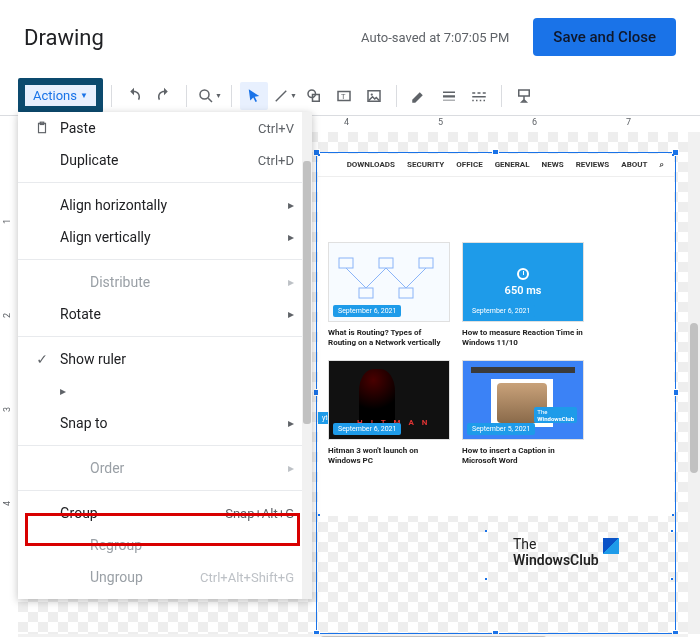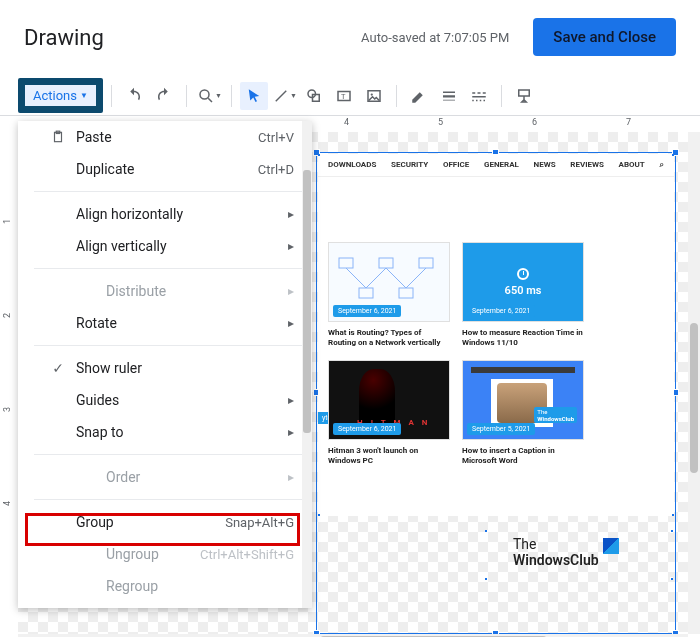--- a/index.html
+++ b/index.html
@@ -27,36 +27,36 @@
       linear-gradient(45deg,#eee 25%,transparent 25%),
       linear-gradient(-45deg,#eee 25%,transparent 25%),
       linear-gradient(45deg,transparent 75%,#eee 75%),
       linear-gradient(-45deg,transparent 75%,#eee 75%);
     background-size: 20px 20px;
     background-position: 0 0,0 10px,10px -10px,-10px 0;
   }
   .sel-box { position: absolute; border: 1px solid #1a73e8; }
   .handle { position: absolute; width: 7px; height: 7px; background: #1a73e8; border: 1px solid #fff; }
   .content-img { position: absolute; background: #fff; overflow: hidden; font-size: 8px; color: #444; }
-  .nav-row { display:flex; gap:12px; justify-content:space-between; font-size:8px; font-weight:700; color:#333; padding:6px 10px; border-bottom:1px solid #eee;}
+  .nav-row { display:flex; gap:12px; justify-content:flex-end; font-size:8px; font-weight:700; color:#333; padding:6px 10px; border-bottom:1px solid #eee;}
   .cards { display:flex; gap:12px; padding:15px 10px 8px 10px; }
   .card { width: 122px; }
   .thumb { width:122px; height:80px; background:#f1f3f4; border:1px solid #e0e0e0; position:relative; overflow:hidden; }
   .date-tag { position:absolute; bottom:4px; left:4px; background:#1e9be9; color:#fff; font-size:7px; padding:2px 5px; border-radius:2px; }
   .card-title { font-size:8px; font-weight:700; color:#222; margin-top:6px; line-height:1.25; }
   .wm { position:absolute; font-size:14px; color:#222; }
   .wm .club { font-weight:600; }
   .wm-sq { position:absolute; width:16px; height:16px; background:linear-gradient(135deg,#0a52c7 50%,#1e9be9 50%); }
   .scroll-v { position:absolute; right:0; top:16px; bottom:12px; width:12px; background:#f1f1f1;}
   .scroll-v .thumb-bar { position:absolute; left:2px; right:2px; top:38%; height:30%; background:#c1c1c1; border-radius:4px;}
   .scroll-h { position:absolute; left:18px; right:12px; bottom:0; height:12px; background:#f1f1f1;}
   .scroll-h .thumb-bar { position:absolute; top:2px; bottom:2px; left:45%; width:34%; background:#c1c1c1; border-radius:4px;}
 
   
-  .menu { position: absolute; left: 18px; top: 121px; width: 294px; background: #fff; box-shadow: 0 2px 8px rgba(0,0,0,.25); font-size: 14px; color: #202124; z-index: 20; padding-left: 16px; }
+  .menu { position: absolute; left: 18px; top: 112px; width: 294px; background: #fff; box-shadow: 0 2px 8px rgba(0,0,0,.25); font-size: 14px; color: #202124; z-index: 20; }
   .menu-scroll { position:absolute; right:0; top:0; bottom:0; width:10px; background:#f1f1f1;}
   .menu-scroll .ms-thumb{position:absolute;left:1px;right:1px;top:10%;height:54%;background:#c1c1c1;border-radius:3px;}
   .mi { display:flex; align-items:center; height:32px; padding: 0 18px 0 16px; cursor:pointer; gap:10px; }
   .mi .lab { flex:1; }
   .mi .sc { color:#5f6368; font-size: 13px; }
   .mi .chev { color:#5f6368; font-size: 12px; }
   .mi.disabled { color:#9aa0a6; cursor:default;gap:40px; }
   .mi.disabled .sc, .mi.disabled .chev { color:#bdc1c6; }
   .msep { height:1px; background:#e8eaed; margin:6px 0;}
   .mi-icon { width:16px; display:inline-flex; justify-content:center; color:#5f6368; }
@@ -332,21 +332,20 @@
       <span class="chev">▸</span>
     </div>
     <div class="msep"></div>
 
     <div class="mi">
       <span class="mi-icon">✓</span>
       <span class="lab">Show ruler</span>
     </div>
     <div class="mi">
       <span class="mi-icon blank"></span>
-      <span class="lab">Guides</span>
       <span class="chev">▸</span>
     </div>
     <div class="mi">
       <span class="mi-icon blank"></span>
       <span class="lab">Snap to</span>
       <span class="chev">▸</span>
     </div>
     <div class="msep"></div>
 
     <div class="mi disabled">
@@ -356,25 +355,25 @@
     </div>
     <div class="msep"></div>
 
     <div class="mi">
       <span class="mi-icon blank"></span>
       <span class="lab">Group</span>
       <span class="sc">Snap+Alt+G</span>
     </div>
     <div class="mi disabled">
       <span class="mi-icon blank"></span>
+      <span class="lab">Regroup</span>
+    </div>
+    <div class="mi disabled">
+      <span class="mi-icon blank"></span>
       <span class="lab">Ungroup</span>
       <span class="sc">Ctrl+Alt+Shift+G</span>
     </div>
-    <div class="mi disabled">
-      <span class="mi-icon blank"></span>
-      <span class="lab">Regroup</span>
-    </div>
     <div style="height:6px"></div>
   </div>
 
   <div class="highlight-red" style="left:25px; top:513px; width:275px; height:33px;"></div>
 
 </div>
 
 </body></html>

